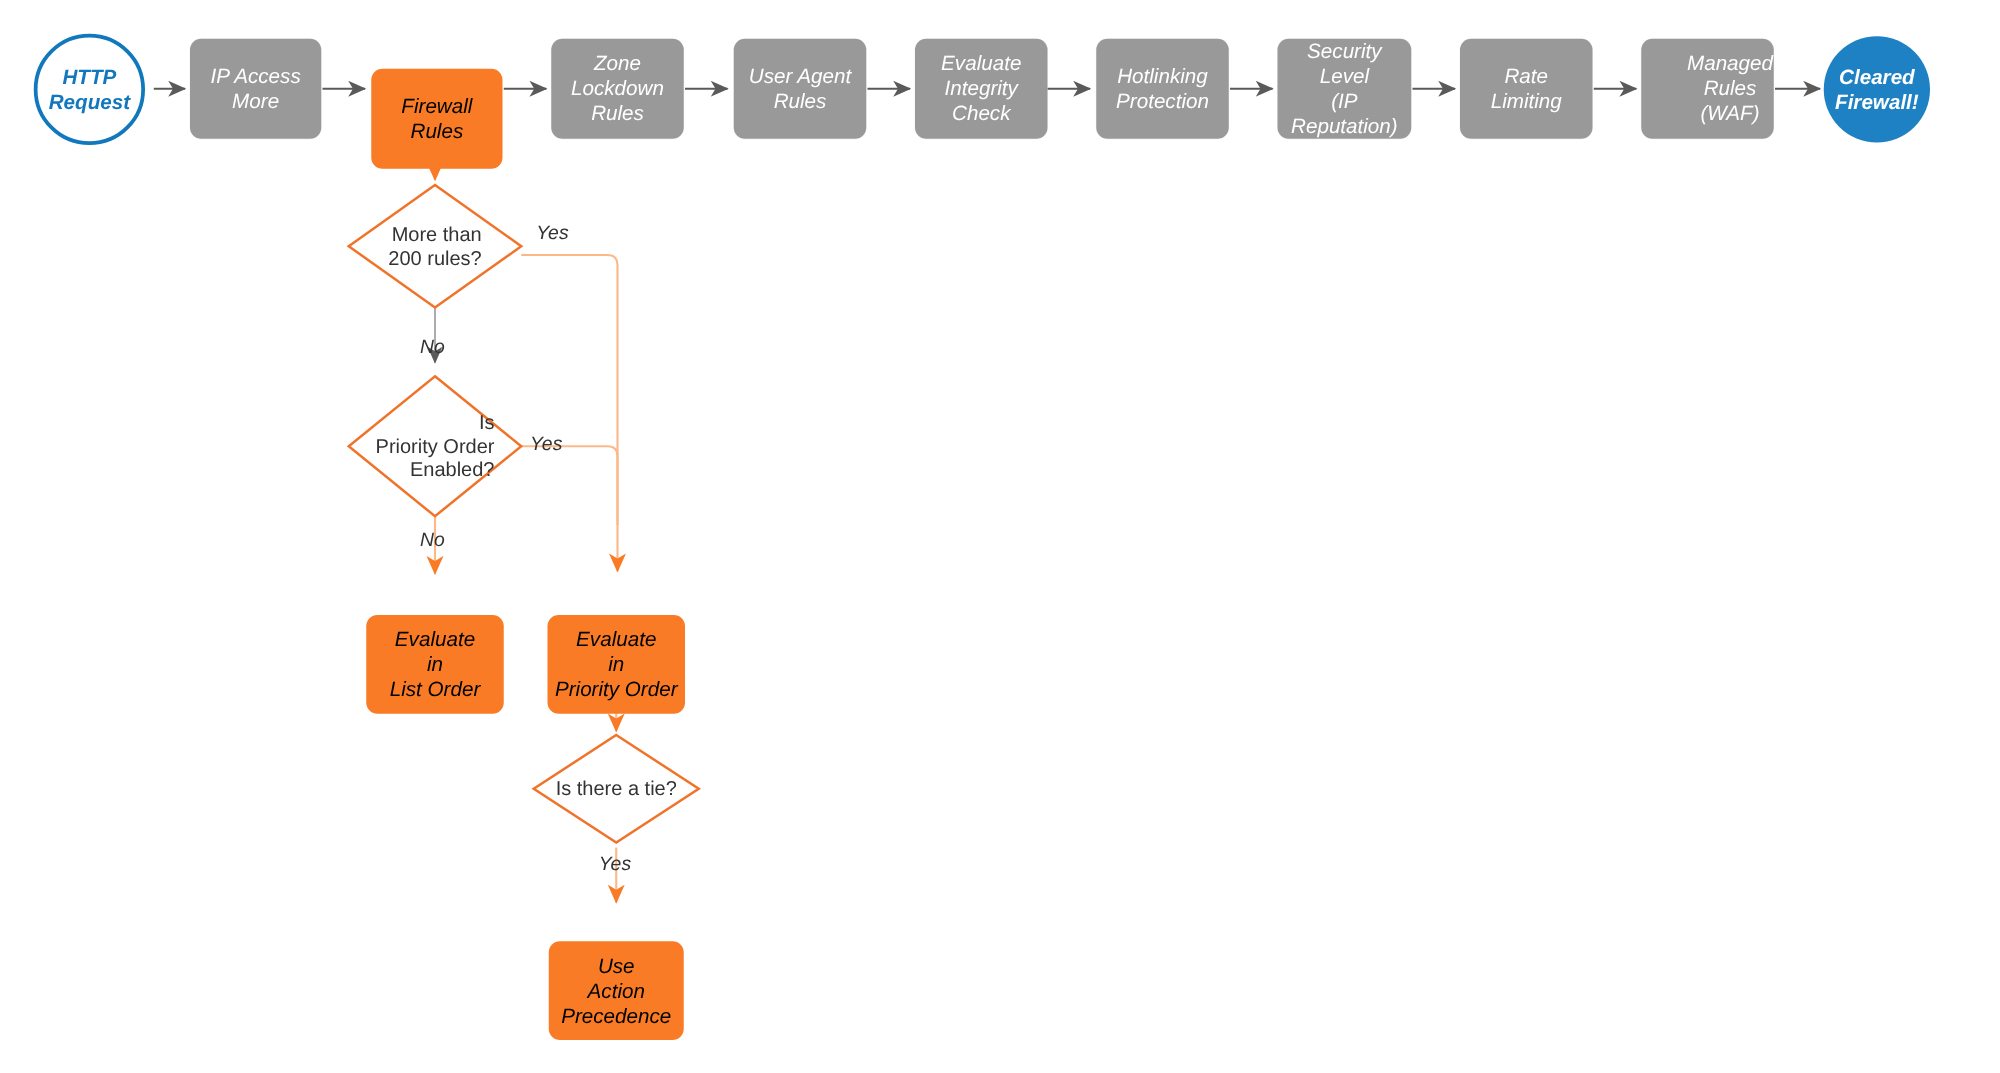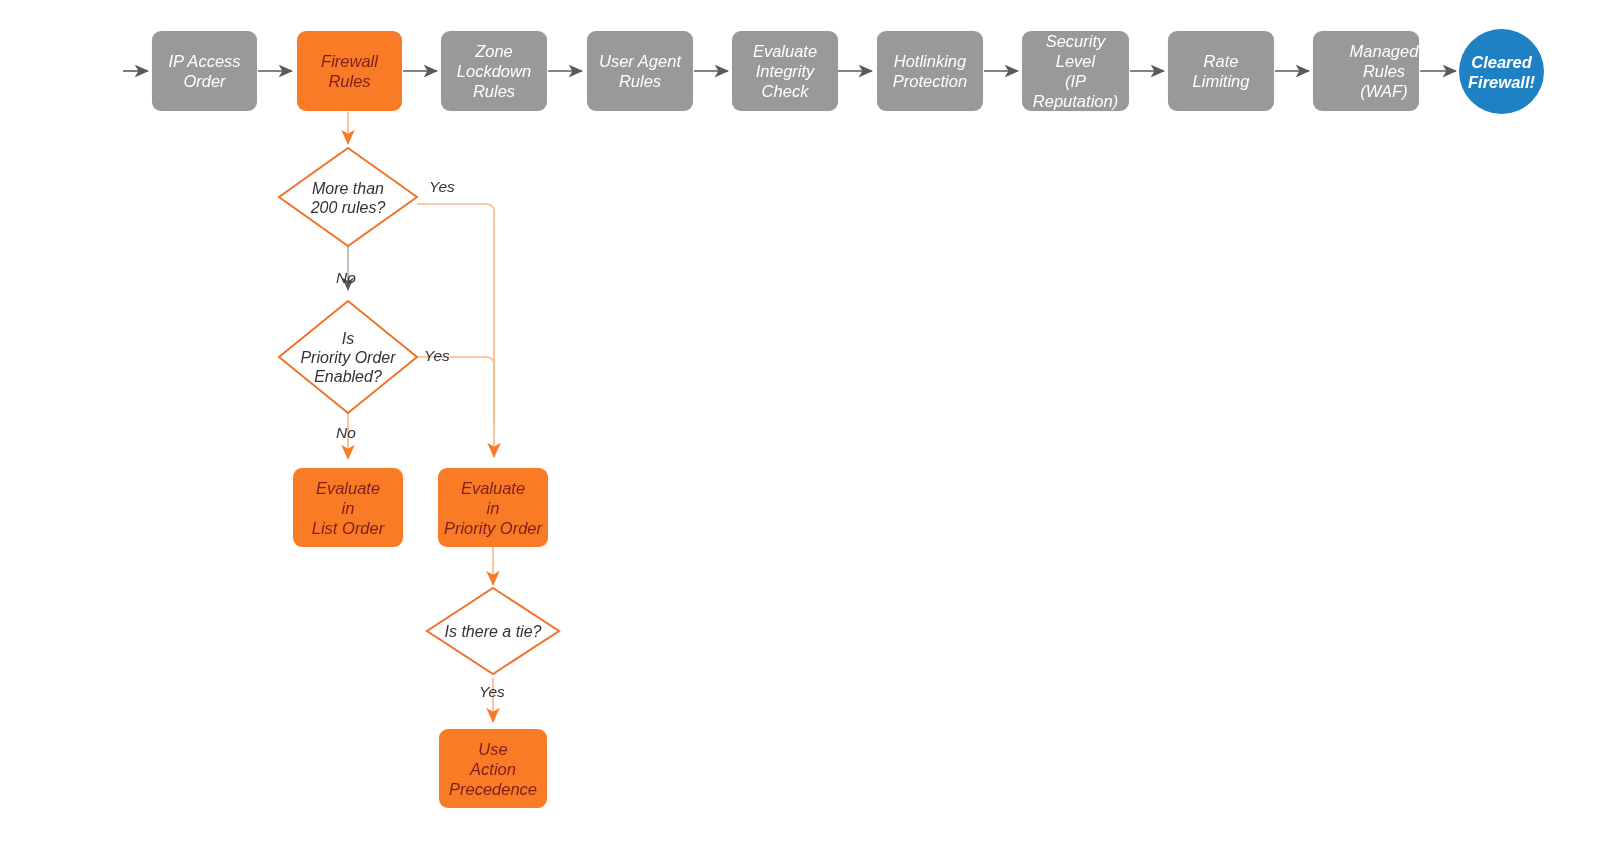--- a/index.html
+++ b/index.html
@@ -42,24 +42,25 @@
   .box-gray {
     background: #999999;
     color: #ffffff;
     font-style: italic;
     font-size: 16.5px;
     line-height: 20px;
     box-shadow: 0 0 0 0.5px rgba(0,0,0,0.04);
   }
   .box-orange {
     background: #F97B26;
-    color: #7f1d1d;
-    font-style: italic;
-    font-size: 16.5px;
-    line-height: 20px;
+    color: #000000;
+    font-style: italic;
+    font-size: 16.5px;
+    line-height: 20px;
+    margin-top: 24px;
   }
   .circle-start {
     border-radius: 50%;
     background: #ffffff;
     border: 3.5px solid #1278BE;
     color: #1278BE;
     font-weight: bold;
     font-style: italic;
     font-size: 16.5px;
     line-height: 20px;
@@ -71,26 +72,25 @@
     font-weight: bold;
     font-style: italic;
     font-size: 16.5px;
     line-height: 20px;
   }
   .diamond-label {
     position: absolute;
     display: flex;
     align-items: center;
     justify-content: center;
-    text-align: center;
+    text-align: right;
     color: #333333;
     font-size: 16px;
     line-height: 19px;
     pointer-events: none;
-    font-style: italic;
   }
   .edge-label {
     position: absolute;
     color: #333333;
     font-style: italic;
     font-size: 15.5px;
     line-height: 18px;
     white-space: nowrap;
     text-align: center;
   }
@@ -142,24 +142,28 @@
       <path d="M493,678 L493,722" stroke="#FBB98A" stroke-width="1.7" marker-end="url(#arrowOrange)"></path>
     </g>
 
     <g fill="#FFFFFF" stroke="#F0732A" stroke-width="2">
       <polygon points="348,148 417,197 348,246 279,197"></polygon>
       <polygon points="348,301 417,357 348,413 279,357"></polygon>
       <polygon points="493,588 559,631 493,674 427,631"></polygon>
     </g>
   </svg>
 
+  <div class="node circle-start" style="left:27px; top:27px; width:89px; height:89px;">
+    <span class="txt">HTTP
+Request</span>
+  </div>
 
   <div class="node box box-gray" style="left:152px; top:31px; width:105px; height:80px;">
     <span class="txt">IP Access
-Order</span>
+More</span>
   </div>
 
   <div class="node box box-orange" style="left:297px; top:31px; width:105px; height:80px;">
     <span class="txt">Firewall
 Rules</span>
   </div>
 
   <div class="node box box-gray" style="left:441px; top:31px; width:106px; height:80px;">
     <span class="txt">Zone
 Lockdown

